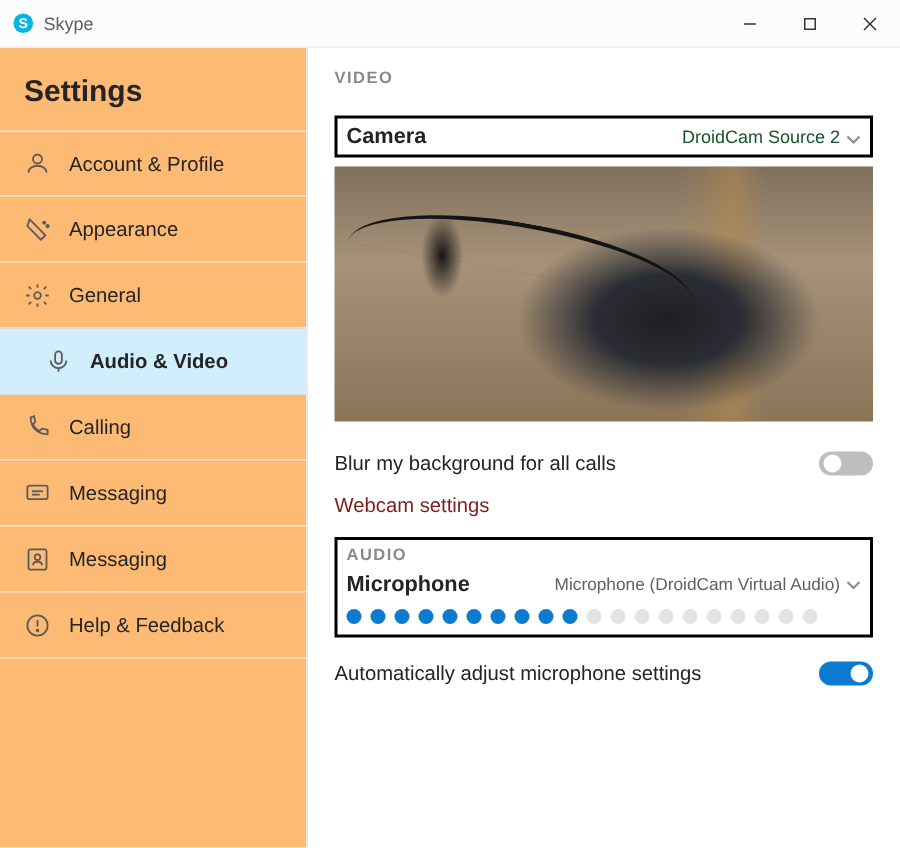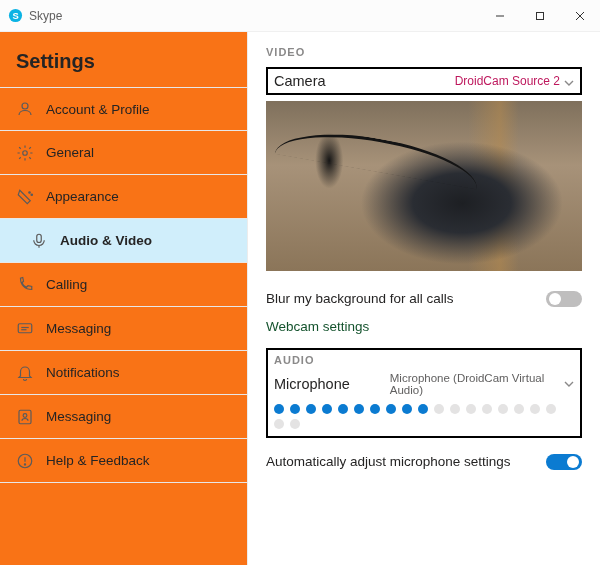--- a/index.html
+++ b/index.html
@@ -17,22 +17,22 @@
   padding: 0 0 0 8px;
   border-bottom: 1px solid #f0f0f0;
   background: #fcfcfc;
   color: #616060;
 }
 .titlebar .logo { width: 15px; height: 15px; margin-right: 6px; display: inline-flex; }
 .titlebar .title { flex: 1; font-size: 12px; }
 .titlebar .win-btn { width: 40px; height: 32px; display: flex; align-items: center; justify-content: center; color: #333; }
 .app { display: flex; height: calc(565px - 32px); }
 .sidebar {
-  width: 248px;
-  background: #f97316;
+  width: 205px;
+  background: #fdba74;
   border-right: 1px solid #ececec;
   display: flex; flex-direction: column;
 }
 .sidebar h1 {
   font-size: 20px; font-weight: 700;
   padding: 18px 16px 14px 16px;
   color: #252424;
 }
 .nav { display: flex; flex-direction: column; }
 .nav-item {
@@ -50,34 +50,34 @@
 .content {
   flex: 1;
   padding: 14px 18px 0 18px;
   overflow: hidden;
 }
 .section-label {
   font-size: 11px;
   letter-spacing: 1px;
   font-weight: 700;
   color: #8a8989;
-  margin-bottom: 9px;
+  margin-bottom: 19px;
 }
 .box {
   border: 2px solid #000;
   padding: 4px 6px 4px 6px;
   margin-bottom: 6px;
 }
 .row {
   display: flex; align-items: center; justify-content: space-between;
 }
-.row .row-title { font-size: 14.5px; font-weight: 400; color: #252424; }
+.row .row-title { font-size: 14.5px; font-weight: 700; color: #252424; }
 .select-like {
   display: inline-flex; align-items: flex-end;
-  font-size: 12px; color: #be185d; cursor: pointer;
+  font-size: 12px; color: #14532d; cursor: pointer;
 }
 .select-like .chev { margin-left: 4px; }
 .preview {
   width: 100%; height: 170px;
   margin: 4px 0 10px 0;
   background: linear-gradient(180deg,#7f705c 0%,#a79279 38%,#8b7559 100%);
   position: relative;
   overflow: hidden;
 }
 .preview::before {
@@ -95,21 +95,21 @@
   border-top: 3px solid #141414;
   border-radius: 50% 50% 0 0 / 100% 100% 0 0;
   transform: rotate(10deg);
 }
 .setting-row {
   display: flex; align-items: flex-start; justify-content: space-between;
   padding: 10px 0 6px 0;
   font-size: 13.5px;
   color: #252424;
 }
-.link { color: #14532d; font-size: 13.5px; padding: 6px 0 14px 0; cursor: pointer; }
+.link { color: #7f1d1d; font-size: 13.5px; padding: 6px 0 14px 0; cursor: pointer; }
 .toggle {
   width: 36px; height: 16px; border-radius: 10px; position: relative;
 }
 .toggle .knob {
   width: 12px; height: 12px; border-radius: 50%;
   position: absolute; top: 2px; background: #fff;
 }
 .toggle.off { background: #bfbebe; }
 .toggle.off .knob { left: 3px; }
 .toggle.on { background: #0b7bd1; }
@@ -160,36 +160,36 @@
             <svg width="18" height="18" viewBox="0 0 24 24" fill="none" stroke="#5c5b5b" stroke-width="1.6">
               <circle cx="12" cy="8" r="4"></circle>
               <path d="M4 20c0-4 4-6 8-6s8 2 8 6"></path>
             </svg>
           </span>
           <span class="lbl">Account &amp; Profile</span>
         </div>
         <div class="nav-item">
           <span class="icon">
             <svg width="18" height="18" viewBox="0 0 24 24" fill="none" stroke="#5c5b5b" stroke-width="1.6">
-              <circle cx="12" cy="12" r="3"></circle>
-              <path d="M12 2v3M12 19v3M4.2 4.2l2.1 2.1M17.7 17.7l2.1 2.1M2 12h3M19 12h3M4.2 19.8l2.1-2.1M17.7 6.3l2.1-2.1"></path>
-            </svg>
-          </span>
-          <span class="lbl">General</span>
-        </div>
-        <div class="nav-item">
-          <span class="icon">
-            <svg width="18" height="18" viewBox="0 0 24 24" fill="none" stroke="#5c5b5b" stroke-width="1.6">
               <path d="M5 3l14 14-4 4L3 9z"></path>
               <circle cx="18" cy="6" r="1" fill="#5c5b5b"></circle>
               <circle cx="21" cy="9" r="1" fill="#5c5b5b"></circle>
             </svg>
           </span>
           <span class="lbl">Appearance</span>
         </div>
+        <div class="nav-item">
+          <span class="icon">
+            <svg width="18" height="18" viewBox="0 0 24 24" fill="none" stroke="#5c5b5b" stroke-width="1.6">
+              <circle cx="12" cy="12" r="3"></circle>
+              <path d="M12 2v3M12 19v3M4.2 4.2l2.1 2.1M17.7 17.7l2.1 2.1M2 12h3M19 12h3M4.2 19.8l2.1-2.1M17.7 6.3l2.1-2.1"></path>
+            </svg>
+          </span>
+          <span class="lbl">General</span>
+        </div>
         <div class="nav-item active">
           <span class="icon">
             <svg width="18" height="18" viewBox="0 0 24 24" fill="none" stroke="#5c5b5b" stroke-width="1.6">
               <rect x="9" y="3" width="6" height="11" rx="3"></rect>
               <path d="M5 11a7 7 0 0014 0M12 18v3"></path>
             </svg>
           </span>
           <span class="lbl">Audio &amp; Video</span>
         </div>
         <div class="nav-item">
@@ -202,29 +202,20 @@
         </div>
         <div class="nav-item">
           <span class="icon">
             <svg width="18" height="18" viewBox="0 0 24 24" fill="none" stroke="#5c5b5b" stroke-width="1.6">
               <rect x="3" y="5" width="18" height="12" rx="2"></rect>
               <line x1="7" y1="10" x2="17" y2="10"></line>
               <line x1="7" y1="13" x2="14" y2="13"></line>
             </svg>
           </span>
           <span class="lbl">Messaging</span>
-        </div>
-        <div class="nav-item">
-          <span class="icon">
-            <svg width="18" height="18" viewBox="0 0 24 24" fill="none" stroke="#5c5b5b" stroke-width="1.6">
-              <path d="M6 16V10a6 6 0 1112 0v6l2 2H4z"></path>
-              <path d="M10 20a2 2 0 004 0"></path>
-            </svg>
-          </span>
-          <span class="lbl">Notifications</span>
         </div>
         <div class="nav-item">
           <span class="icon">
             <svg width="18" height="18" viewBox="0 0 24 24" fill="none" stroke="#5c5b5b" stroke-width="1.6">
               <rect x="4" y="3" width="16" height="18" rx="2"></rect>
               <circle cx="12" cy="10" r="2.5"></circle>
               <path d="M8 17c0-2 2-3 4-3s4 1 4 3"></path>
             </svg>
           </span>
           <span class="lbl">Messaging</span>

